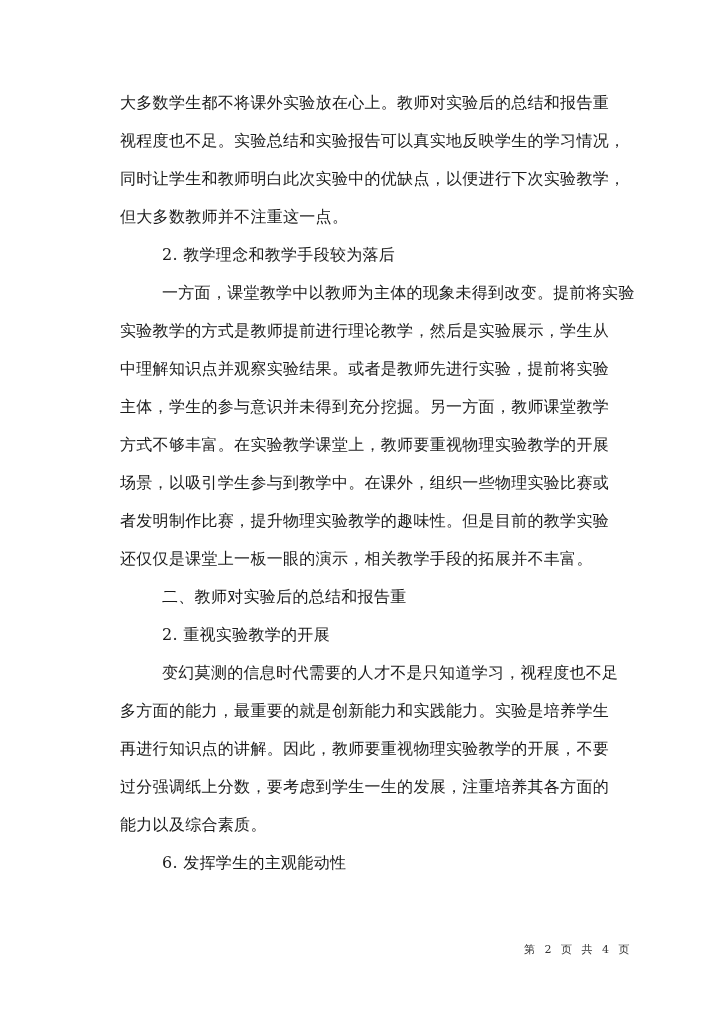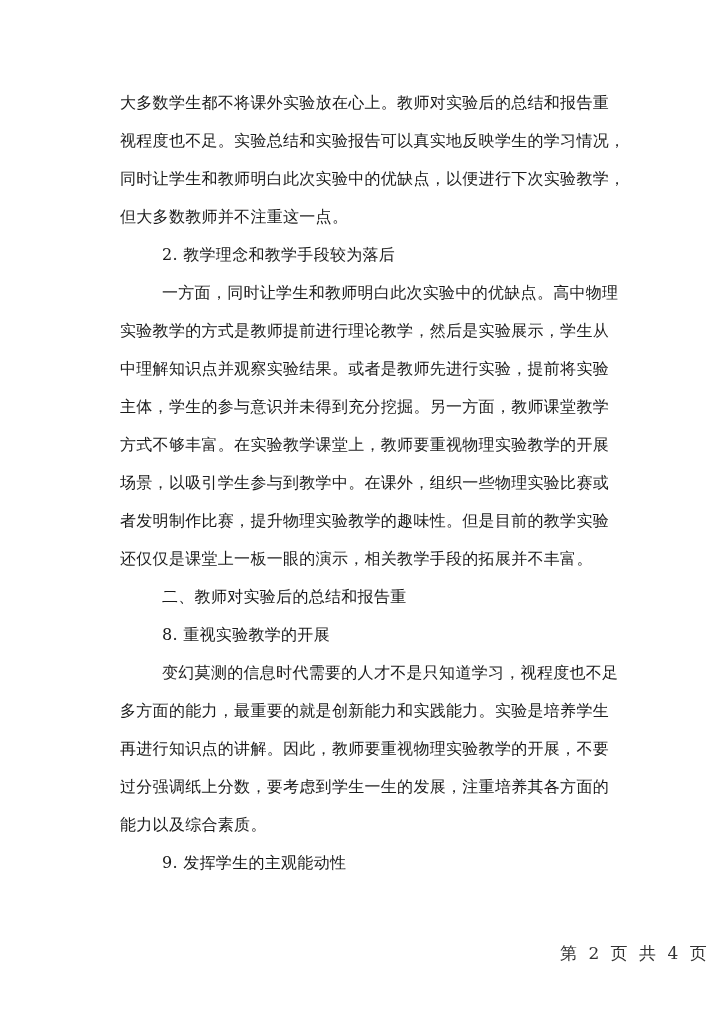--- a/index.html
+++ b/index.html
@@ -21,48 +21,48 @@
     height: 38px;
     line-height: 38px;
     font-size: 16px;
     white-space: nowrap;
     letter-spacing: 0.3px;
     margin-left: 12px;
   }
   .indent { padding-left: 42px; }
   .footer {
     position: absolute;
-    left: 560px;
+    left: 524px;
     top: 942px;
-    font-size: 17px;
+    font-size: 11px;
     color: #333;
     letter-spacing: 3px;
     white-space: nowrap;
   }
 </style>
 </head>
 <body>
 
 <div class="page">
   <div class="line">大多数学生都不将课外实验放在心上。教师对实验后的总结和报告重</div>
   <div class="line">视程度也不足。实验总结和实验报告可以真实地反映学生的学习情况，</div>
   <div class="line">同时让学生和教师明白此次实验中的优缺点，以便进行下次实验教学，</div>
   <div class="line">但大多数教师并不注重这一点。</div>
   <div class="line indent">2. 教学理念和教学手段较为落后</div>
-  <div class="line indent">一方面，同时让学生和教师明白此次实验中的优缺点。高中物理</div>
+  <div class="line indent">一方面，课堂教学中以教师为主体的现象未得到改变。提前将实验</div>
   <div class="line">实验教学的方式是教师提前进行理论教学，然后是实验展示，学生从</div>
   <div class="line">中理解知识点并观察实验结果。或者是教师先进行实验，提前将实验</div>
   <div class="line">主体，学生的参与意识并未得到充分挖掘。另一方面，教师课堂教学</div>
   <div class="line">方式不够丰富。在实验教学课堂上，教师要重视物理实验教学的开展</div>
   <div class="line">场景，以吸引学生参与到教学中。在课外，组织一些物理实验比赛或</div>
   <div class="line">者发明制作比赛，提升物理实验教学的趣味性。但是目前的教学实验</div>
   <div class="line">还仅仅是课堂上一板一眼的演示，相关教学手段的拓展并不丰富。</div>
   <div class="line indent">二、教师对实验后的总结和报告重</div>
-  <div class="line indent">8. 重视实验教学的开展</div>
+  <div class="line indent">2. 重视实验教学的开展</div>
   <div class="line indent">变幻莫测的信息时代需要的人才不是只知道学习，视程度也不足</div>
   <div class="line">多方面的能力，最重要的就是创新能力和实践能力。实验是培养学生</div>
   <div class="line">再进行知识点的讲解。因此，教师要重视物理实验教学的开展，不要</div>
   <div class="line">过分强调纸上分数，要考虑到学生一生的发展，注重培养其各方面的</div>
   <div class="line">能力以及综合素质。</div>
-  <div class="line indent">9. 发挥学生的主观能动性</div>
+  <div class="line indent">6. 发挥学生的主观能动性</div>
 </div>
 
 <div class="footer">第 2 页 共 4 页</div>
 
 </body></html>

